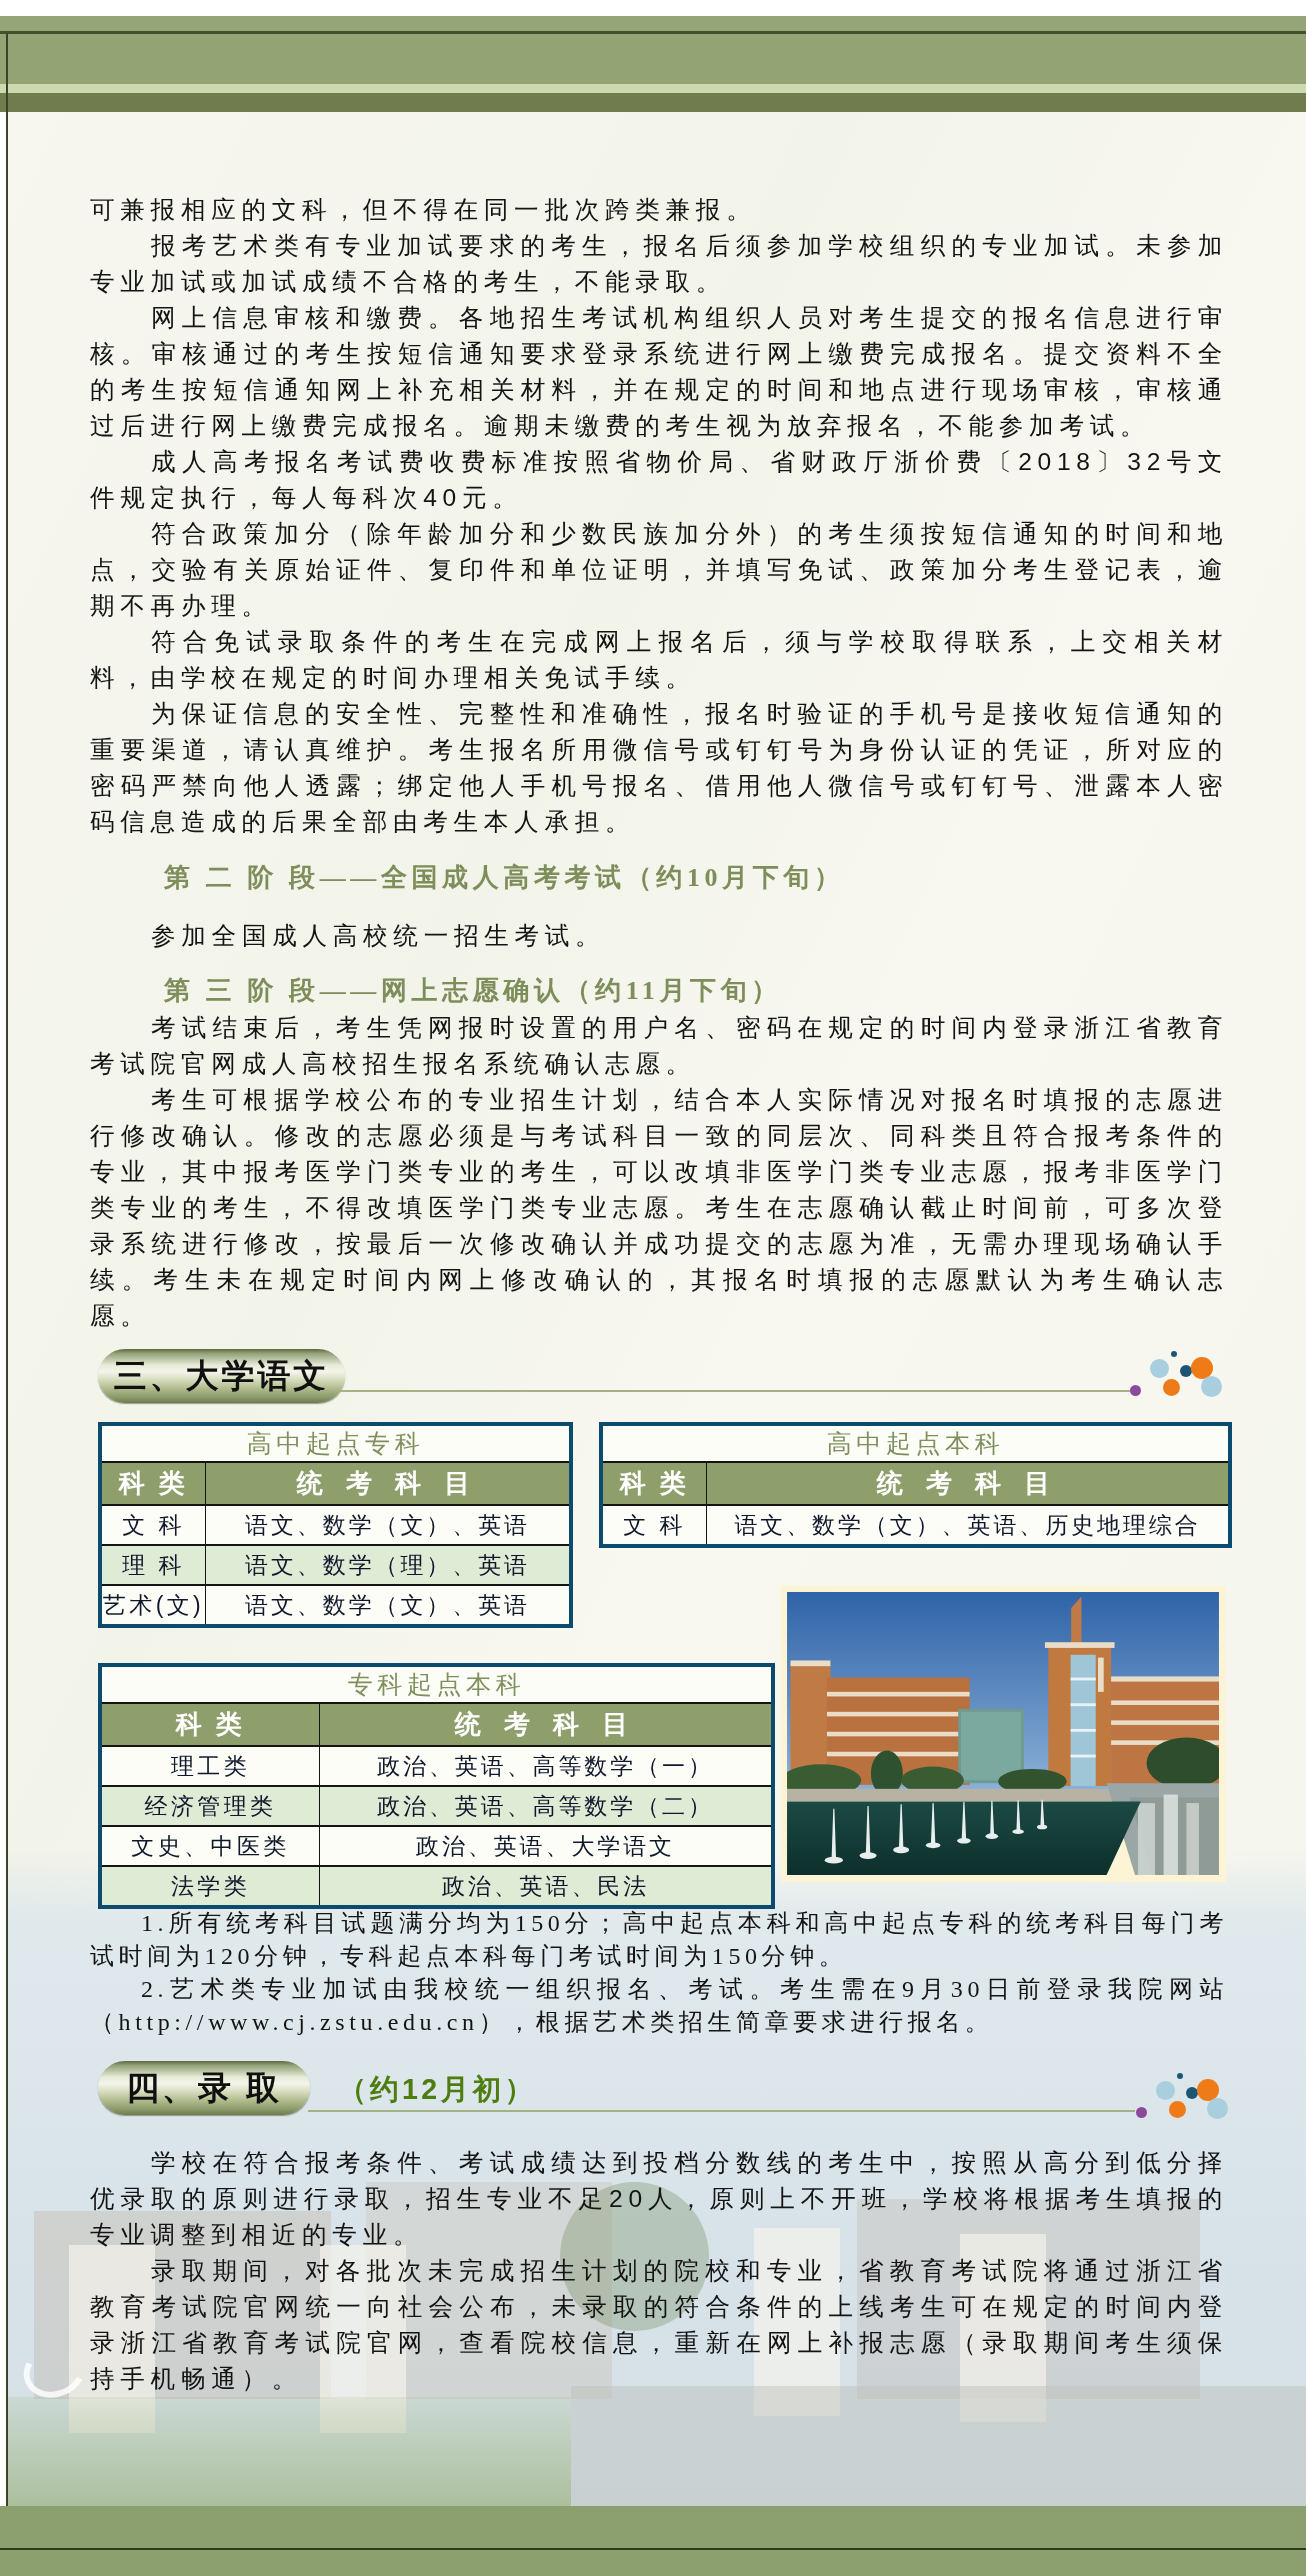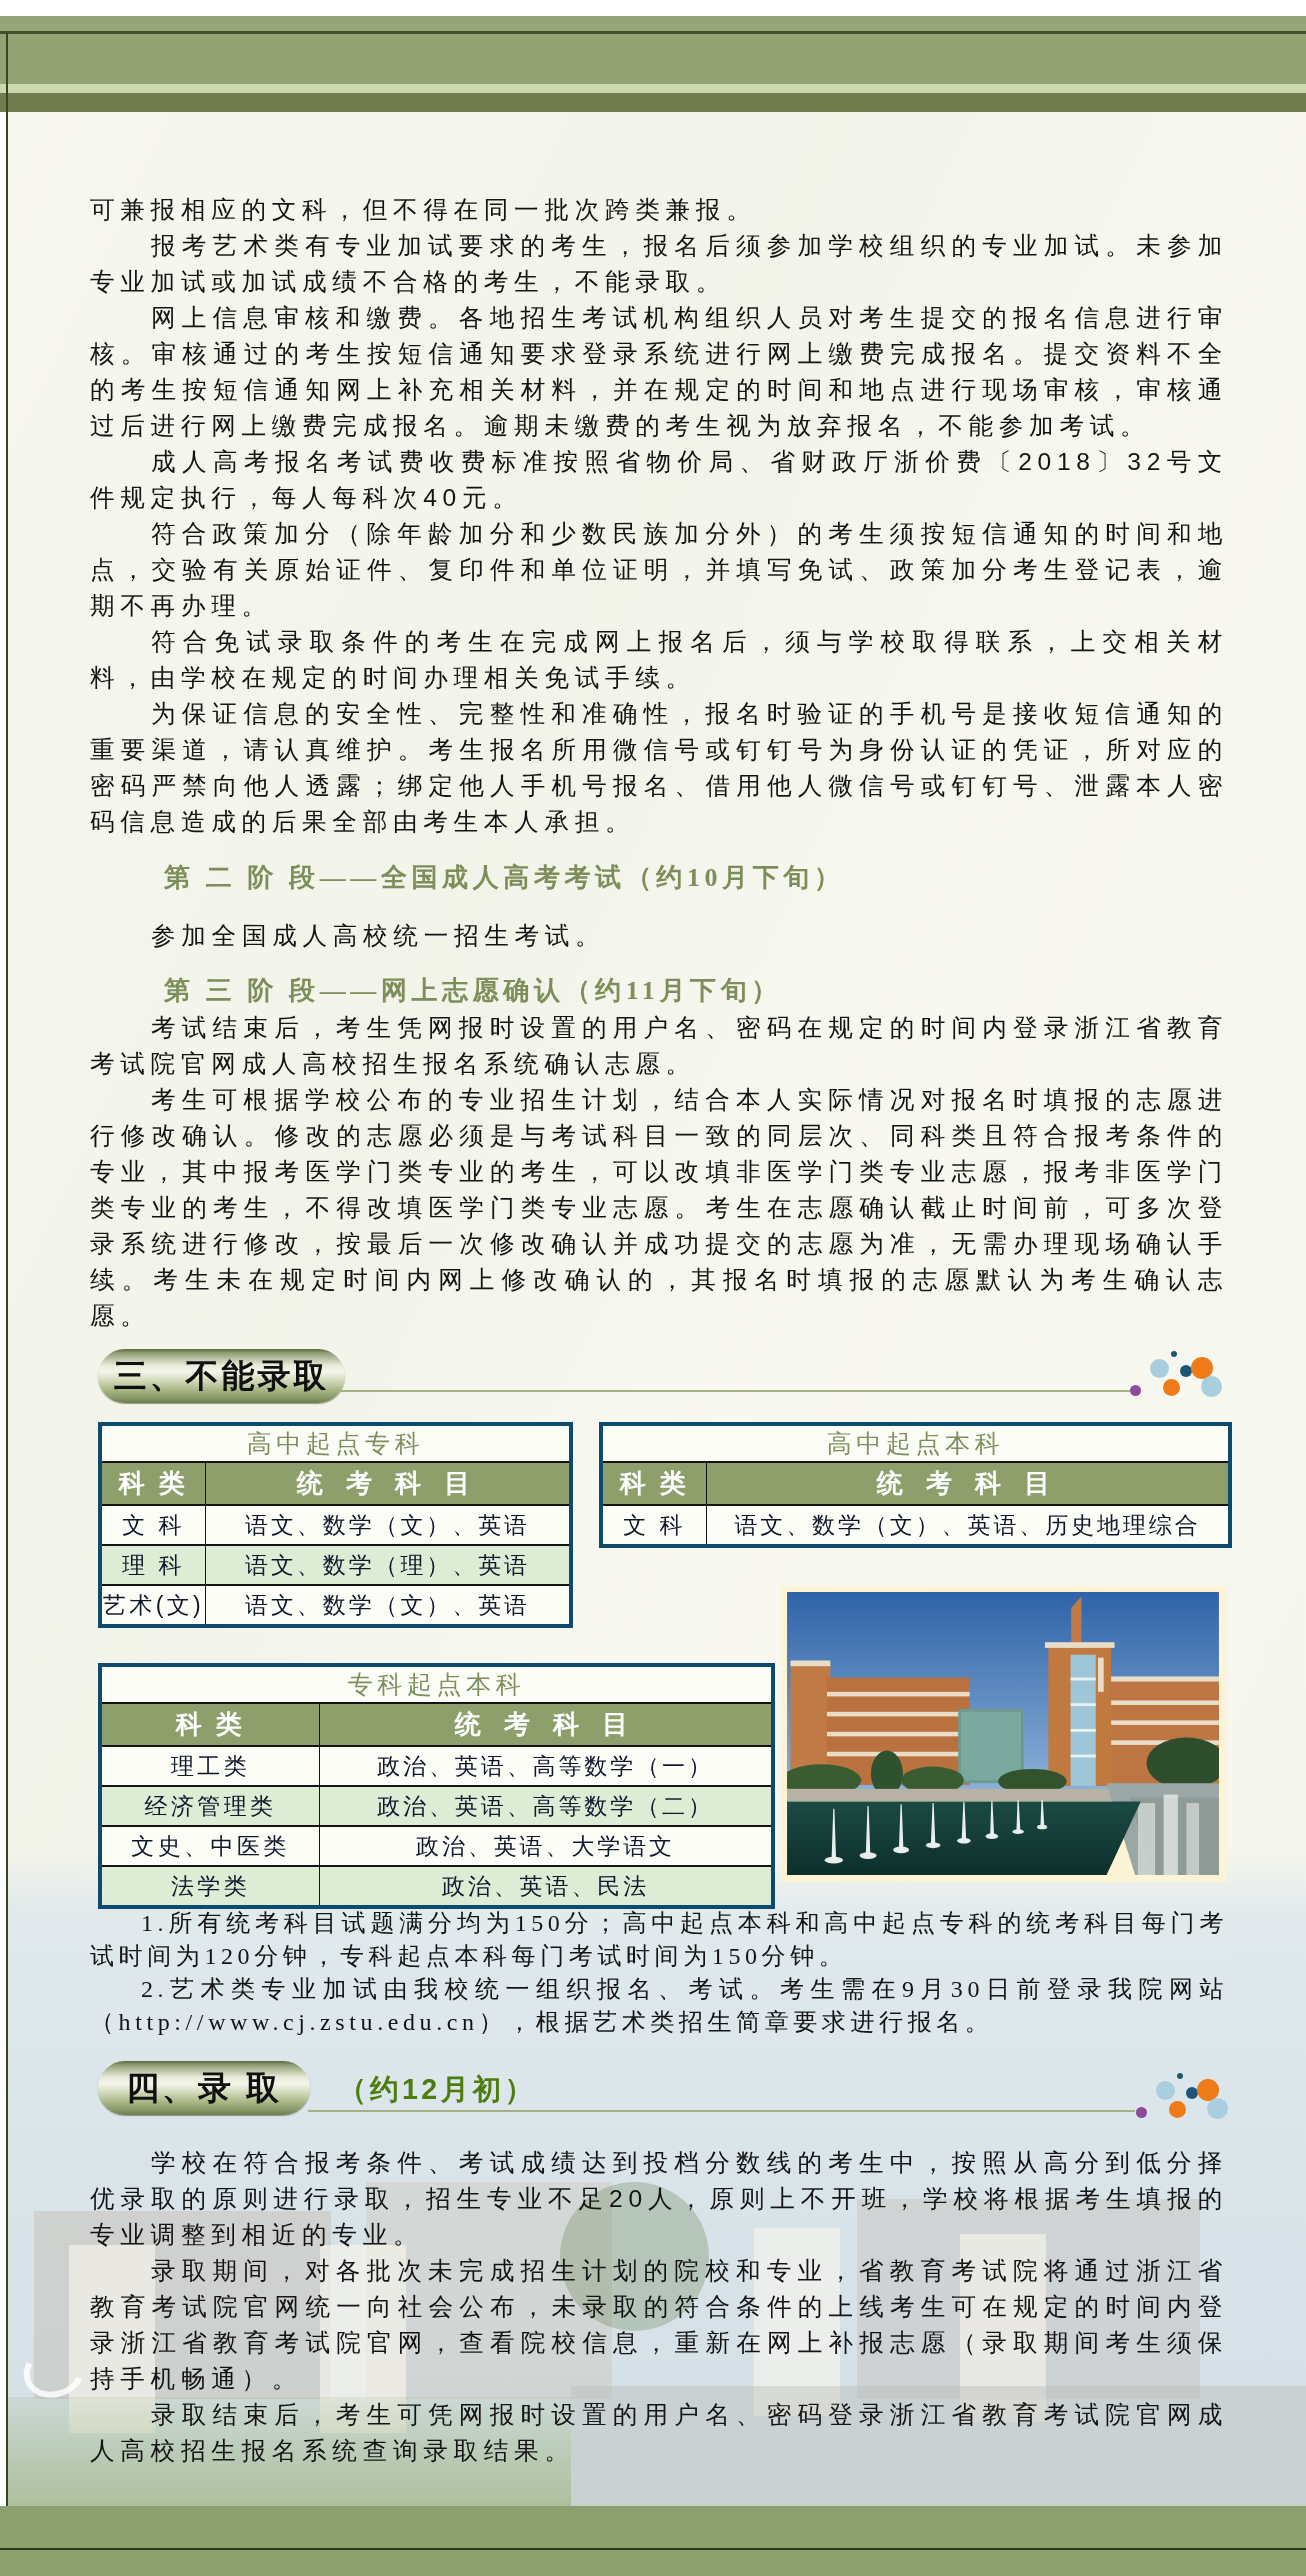--- a/index.html
+++ b/index.html
@@ -146,21 +146,21 @@
 <div class="flow" id="phase2-body">
     <p>参加全国成人高校统一招生考试。</p>
   </div>
 
 <div class="phase-title" id="phase3-title">第 三 阶 段——网上志愿确认（约11月下旬）</div>
 <div class="flow" id="phase3-body">
     <p>考试结束后，考生凭网报时设置的用户名、密码在规定的时间内登录浙江省教育考试院官网成人高校招生报名系统确认志愿。</p>
     <p>考生可根据学校公布的专业招生计划，结合本人实际情况对报名时填报的志愿进行修改确认。修改的志愿必须是与考试科目一致的同层次、同科类且符合报考条件的专业，其中报考医学门类专业的考生，可以改填非医学门类专业志愿，报考非医学门类专业的考生，不得改填医学门类专业志愿。考生在志愿确认截止时间前，可多次登录系统进行修改，按最后一次修改确认并成功提交的志愿为准，无需办理现场确认手续。考生未在规定时间内网上修改确认的，其报名时填报的志愿默认为考生确认志愿。</p>
   </div>
 
-<div class="pill" id="pill3">三、不能录取</div>
+<div class="pill" id="pill3">三、大学语文</div>
 <div class="rule-line" id="rule3"></div>
 <div class="dots" id="dots3">
   <i class="d-purple" style="background: rgb(141, 74, 156);"></i>
   <i class="d-lb1" style="background: rgb(169, 206, 222);"></i>
   <i class="d-navy-sm" style="background: rgb(29, 86, 116);"></i>
   <i class="d-navy-md" style="background: rgb(29, 86, 116);"></i>
   <i class="d-orange-lg" style="background: rgb(238, 123, 23);"></i>
   <i class="d-orange-md" style="background: rgb(238, 123, 23);"></i>
   <i class="d-lb2" style="background: rgb(169, 206, 222);"></i>
 </div>
@@ -311,19 +311,18 @@
   <i class="d-navy-sm" style="background: rgb(29, 86, 116);"></i>
   <i class="d-navy-md" style="background: rgb(29, 86, 116);"></i>
   <i class="d-orange-lg" style="background: rgb(238, 123, 23);"></i>
   <i class="d-orange-md" style="background: rgb(238, 123, 23);"></i>
   <i class="d-lb2" style="background: rgb(169, 206, 222);"></i>
 </div>
 
 <div class="flow" id="section4-body">
     <p>学校在符合报考条件、考试成绩达到投档分数线的考生中，按照从高分到低分择优录取的原则进行录取，招生专业不足20人，原则上不开班，学校将根据考生填报的专业调整到相近的专业。</p>
     <p>录取期间，对各批次未完成招生计划的院校和专业，省教育考试院将通过浙江省教育考试院官网统一向社会公布，未录取的符合条件的上线考生可在规定的时间内登录浙江省教育考试院官网，查看院校信息，重新在网上补报志愿（录取期间考生须保持手机畅通）。</p>
-    <p>录取结束后，考生可凭网报时设置的用户名、密码登录浙江省教育考试院官网成人高校招生报名系统查询录取结果。</p>
   </div>
 
 <div class="footer">
   <div class="footer-line"></div>
 </div>
 
 
 </body></html>

